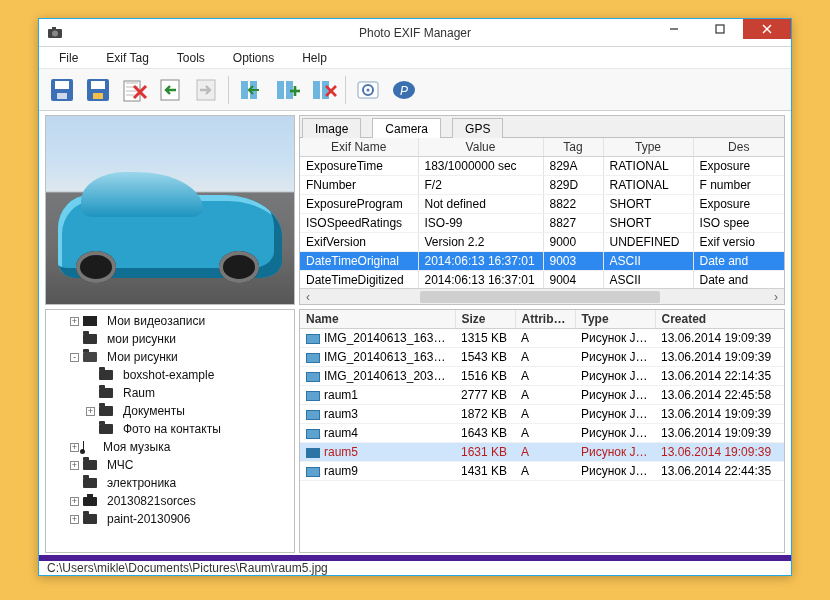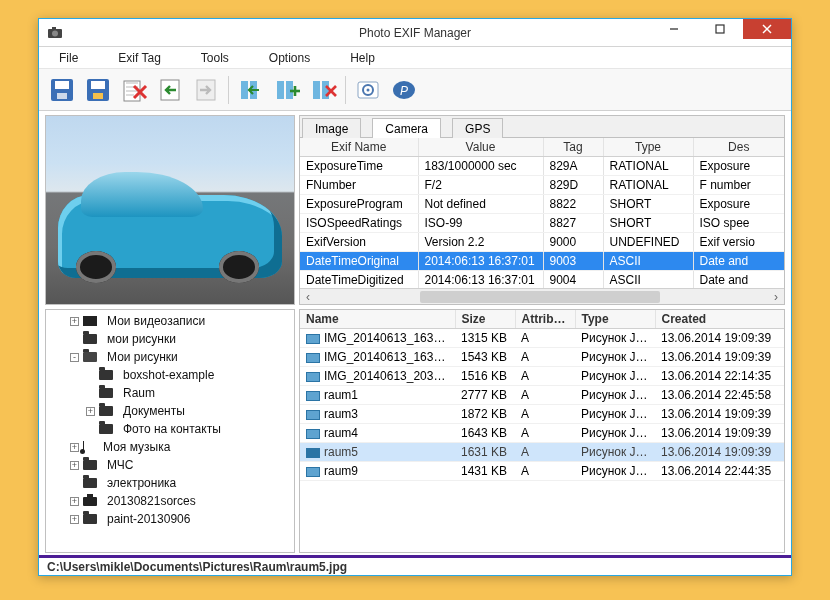--- a/index.html
+++ b/index.html
@@ -5,21 +5,21 @@
   * { box-sizing: border-box; margin: 0; padding: 0; font-family: "Segoe UI", Tahoma, sans-serif; font-size: 12px; }
   body { background: #f7c254; width: 830px; height: 600px; overflow: hidden; }
   .window { position: absolute; left: 38px; top: 18px; width: 754px; height: 558px; background: #fff; border: 1px solid #2aa7e0; box-shadow: 0 2px 10px rgba(0,0,0,0.25); display: flex; flex-direction: column; }
   .titlebar { height: 28px; background: #fff; border-bottom: 1px solid #d4d4d4; display: flex; align-items: center; position: relative; }
   .app-icon { width: 16px; height: 16px; margin: 0 6px 0 8px; }
   .title { position: absolute; left: 50%; transform: translateX(-50%); color: #333; font-size: 12px; }
   .win-buttons { position: absolute; right: 0; top: 0; display: flex; height: 20px; }
   .win-btn { width: 46px; height: 20px; display: flex; align-items: center; justify-content: center; color: #333; }
   .win-btn.close { width: 48px; background: #c84031; color: #fff; }
   .win-btn svg { display: block; }
-  .menubar { height: 22px; display: flex; align-items: center; padding: 0 8px; gap: 16px; border-bottom: 1px solid #e6e6e6; }
+  .menubar { height: 22px; display: flex; align-items: center; padding: 0 8px; gap: 4px; border-bottom: 1px solid #e6e6e6; }
   .menu-item { padding: 3px 12px; color: #222; cursor: default; }
   .toolbar { height: 42px; display: flex; align-items: center; padding: 2px 6px; gap: 2px; border-bottom: 1px solid #d0d0d0; background: #f8f8f8; }
   .tool-btn { width: 34px; height: 34px; display: flex; align-items: center; justify-content: center; border: 1px solid transparent; border-radius: 2px; }
   .tool-sep { width: 1px; height: 28px; background: #d0d0d0; margin: 0 3px; }
   .content { flex: 1; display: grid; grid-template-columns: 250px 1fr; grid-template-rows: 190px 1fr; gap: 4px; padding: 4px 6px 2px 6px; overflow: hidden; }
   .preview { grid-column: 1; grid-row: 1; border: 1px solid #c0c0c0; position: relative; overflow:hidden; background: linear-gradient(180deg,#bfd8ef 0%,#cbe1f3 25%,#dde7ee 40%,#757779 41%,#6e6e6e 70%,#565656 100%);}
   .car { position:absolute; left:5%; top:42%; width:90%; height:44%; background:#2aa2cc; border-radius:14% 26% 10% 8% / 40% 50% 20% 20%; box-shadow: inset -8px -10px 0 0 #0f6e92, inset 4px 6px 0 0 #6ecfee;}
   .car::before{content:"";position:absolute;left:10%;top:-28%;width:55%;height:55%;background:linear-gradient(180deg,#9ad6eb,#1d94c0);border-radius:40% 60% 10% 10%/70% 90% 20% 20%;}
   .wheel{position:absolute;bottom:-6%;width:18%;height:38%;background:#1b1b1b;border-radius:50%;box-shadow:inset 0 0 0 4px #777;}
   .wheel.l{left:8%;} .wheel.r{right:10%;}
@@ -41,23 +41,23 @@
   .tree-item{display:flex;align-items:center;gap:4px;height:18px;padding-left:4px;white-space:nowrap;}
   .tree-item .icon{flex:0 0 auto;}
   .tree-item .label{color:#111;margin-left:6px;}
   .hit {width:9px;height:9px;border:1px solid #8a8a8a;display:inline-flex;align-items:center;justify-content:center;font-size:9px;line-height:1;background:#fff;color:#555;flex:0 0 auto;}
   .hit.none{border:none;background:transparent;}
   .ind-1{padding-left:20px;} .ind-2{padding-left:36px;}
   .filelist { grid-column:2; grid-row:2; border:1px solid #c0c0c0; display:flex;flex-direction:column; overflow:hidden;}
   .filelist .grid th { text-align:left;font-weight:bold; }
   .filelist .grid td { border-right:none; }
   .filelist .row-icon{display:inline-block;width:14px;height:10px;background:#5ea3d0;border:1px solid #2b74a5;margin-right:4px;vertical-align:middle;}
-  .filelist tr.selected td{background:#cfe5fb;color:#404040;}
+  .filelist tr.selected td{background:#cfe5fb;color:#b91c1c;}
   .filelist tr.selected .row-icon{background:#2b74a5;}
-  .statusbar { height:20px; border-top:3px solid #4c1d95; padding:2px 8px; color:#333; display:flex;align-items:center;font-weight:bold;}
+  .statusbar { height:20px; border-top:6px solid #4c1d95; padding:2px 8px; color:#333; display:flex;align-items:center;}
   .folder-ic{display:inline-block;width:14px;height:10px;background:#333;border-radius:1px;position:relative;}
   .folder-ic::before{content:"";position:absolute;left:0;top:-3px;width:6px;height:3px;background:#333;border-radius:1px 1px 0 0;}
   .folder-open{background:#444;}
   .note-ic{display:inline-block;width:10px;height:12px;border-left:1px solid #222;position:relative;}
   .note-ic::after{content:"";position:absolute;left:-4px;bottom:-1px;width:5px;height:5px;border-radius:50%;background:#222;}
   .clap-ic{display:inline-block;width:14px;height:10px;background:#222;}
   .cam-ic{display:inline-block;width:14px;height:9px;background:#222;border-radius:1px;position:relative;}
   .cam-ic::after{content:"";position:absolute;top:-3px;left:4px;width:6px;height:3px;background:#222;}
 </style>
 </head>

